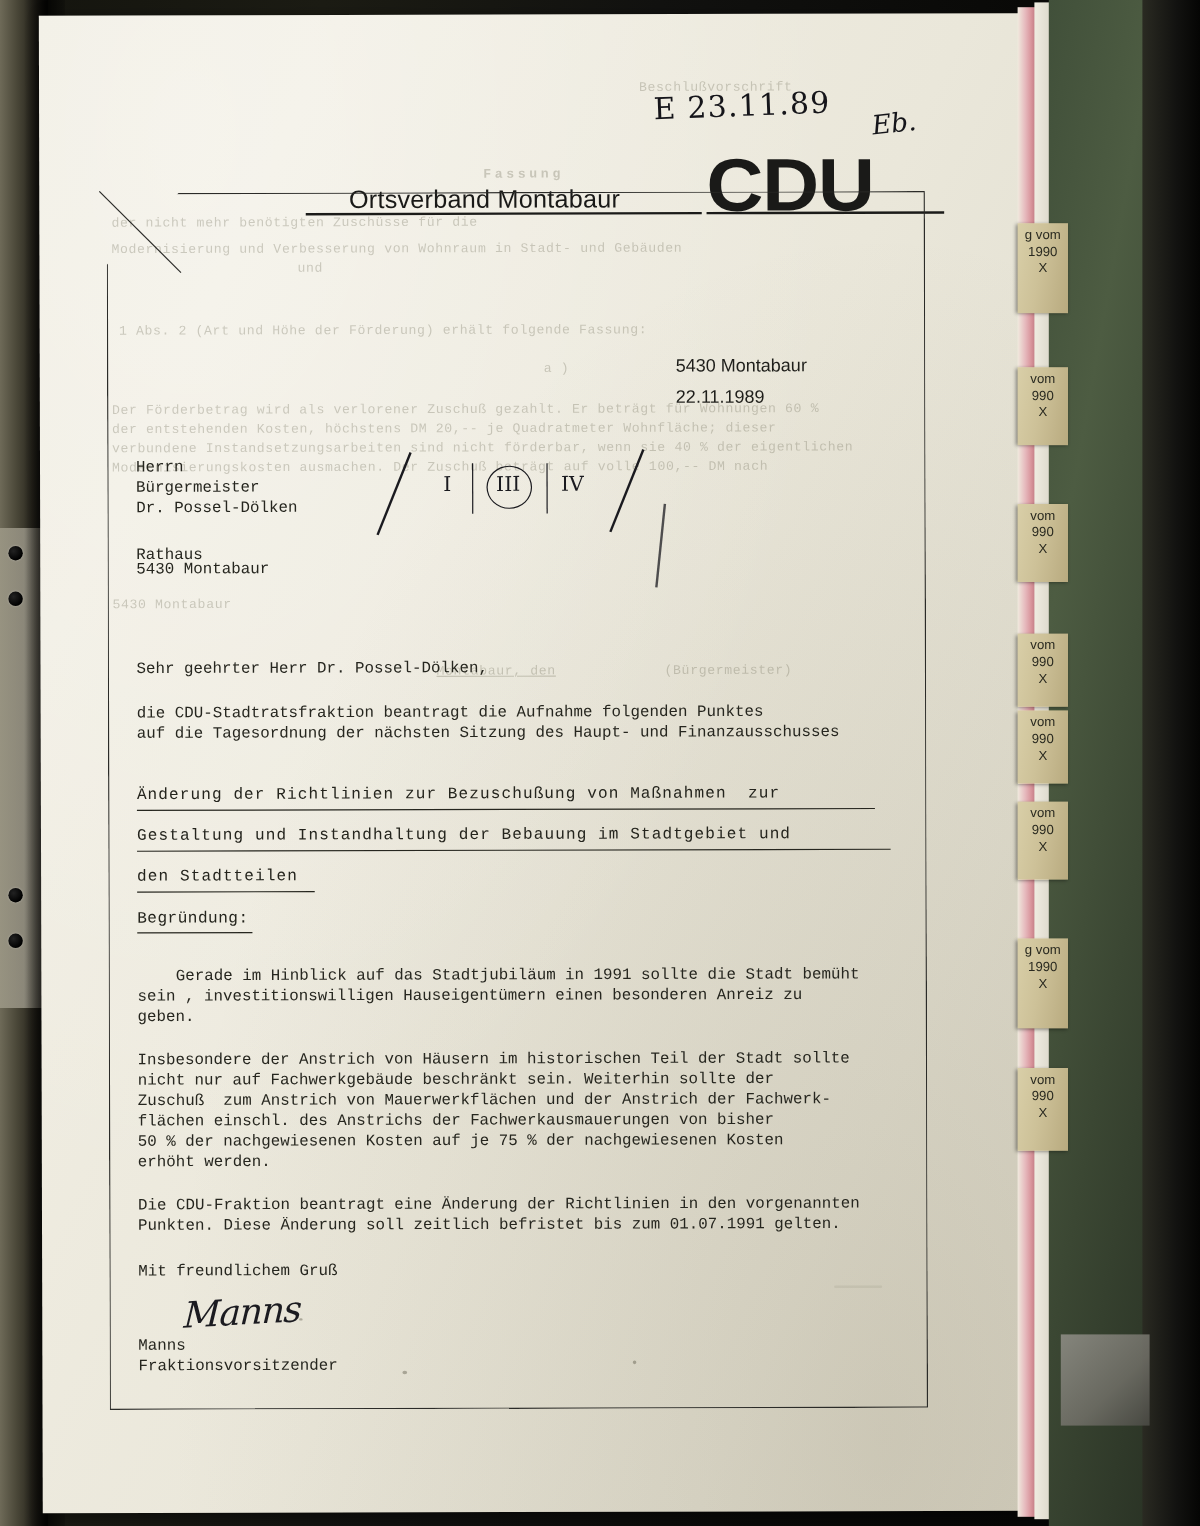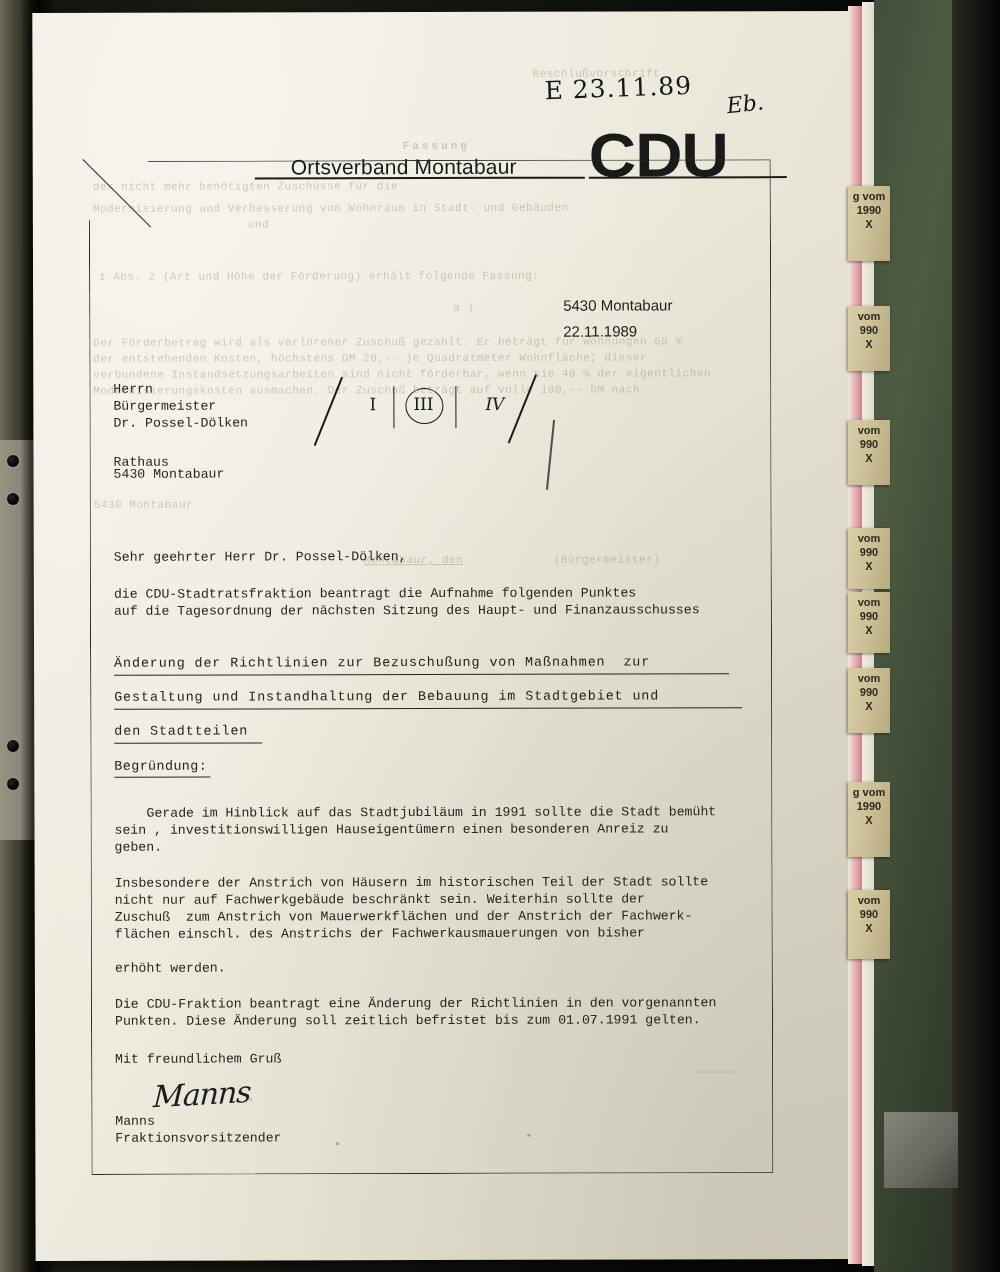--- a/index.html
+++ b/index.html
@@ -266,21 +266,20 @@
     position: absolute;
     background: linear-gradient(100deg, #d9cfa8 0%, #cdc198 45%, #b8aa7f 100%);
     box-shadow: -1px 1px 3px rgba(0,0,0,.45);
     font-family: "Liberation Sans", sans-serif;
     font-size: 11.5px;
     color: #2a2a20;
     text-align: center;
     line-height: 14px;
     padding-top: 3px;
     overflow: hidden;
-    font-weight: bold;
   }
   .tab .x { display: block; font-size: 11px; }
 
   
   .speck {
     position: absolute;
     background: rgba(60,58,40,.35);
     border-radius: 50%;
   }
 </style>
@@ -346,21 +345,21 @@
     <div class="tw" style="left:80px; top:419px;margin-top:22px;">Rathaus</div>
     <div class="tw" style="left:80px; top:453px;">5430 Montabaur</div>
 
     <div class="routing">
       <div class="slash" style="left:14px; top:2px;"></div>
       <div class="num" style="left:56px; top:22px;">I</div>
       <div class="bar" style="left:80px; top:14px;"></div>
       <div class="circle" style="left:92px; top:16px;"></div>
       <div class="num" style="left:100px; top:22px;">III</div>
       <div class="bar" style="left:142px; top:14px;"></div>
-      <div class="num" style="left:172px; top:22px;font-style:italic;">IV</div>
+      <div class="num" style="left:154px; top:22px;">IV</div>
       <div class="slash" style="left:208px; top:0px;"></div>
       <div class="slash" style="left:236px; top:48px; height:70px; transform:rotate(6deg); opacity:.75;"></div>
     </div>
 
     <div class="tw" style="left:80px; top:573px;">die CDU-Stadtratsfraktion beantragt die Aufnahme folgenden Punktes</div>
 
     <div class="tw" style="left:80px; top:536px;">Sehr geehrter Herr Dr. Possel-Dölken,</div>
     <div class="tw" style="left:80px; top:590px;">auf die Tagesordnung der nächsten Sitzung des Haupt- und Finanzausschusses</div>
 
     <div class="subject" style="left:80px; top:643px;">Änderung der Richtlinien zur Bezuschußung von Maßnahmen  zur</div>
@@ -376,20 +375,21 @@
     <div class="u-line" style="left:80px; top:764px; width:96px;"></div>
 
     <div class="tw" style="left:80px; top:792px;margin-left:32px;">Gerade im Hinblick auf das Stadtjubiläum in 1991 sollte die Stadt bemüht</div>
     <div class="tw" style="left:80px; top:809px;">sein , investitionswilligen Hauseigentümern einen besonderen Anreiz zu</div>
     <div class="tw" style="left:80px; top:826px;">geben.</div>
 
     <div class="tw" style="left:80px; top:862px;">Insbesondere der Anstrich von Häusern im historischen Teil der Stadt sollte</div>
     <div class="tw" style="left:80px; top:879px;">nicht nur auf Fachwerkgebäude beschränkt sein. Weiterhin sollte der</div>
     <div class="tw" style="left:80px; top:896px;">Zuschuß  zum Anstrich von Mauerwerkflächen und der Anstrich der Fachwerk-</div>
     <div class="tw" style="left:80px; top:913px;">flächen einschl. des Anstrichs der Fachwerkausmauerungen von bisher</div>
+    <div class="tw" style="left:80px; top:930px;">50 % der nachgewiesenen Kosten auf je 75 % der nachgewiesenen Kosten</div>
     <div class="tw" style="left:80px; top:947px;">erhöht werden.</div>
 
     <div class="tw" style="left:80px; top:983px;">Die CDU-Fraktion beantragt eine Änderung der Richtlinien in den vorgenannten</div>
     <div class="tw" style="left:80px; top:1000px;">Punkten. Diese Änderung soll zeitlich befristet bis zum 01.07.1991 gelten.</div>
 
     <div class="tw" style="left:80px; top:1038px;">Mit freundlichem Gruß</div>
     <div class="signature">Manns</div>
     <div class="tw" style="left:80px; top:1100px;">Manns</div>
     <div class="tw" style="left:80px; top:1117px;">Fraktionsvorsitzender</div>
 

